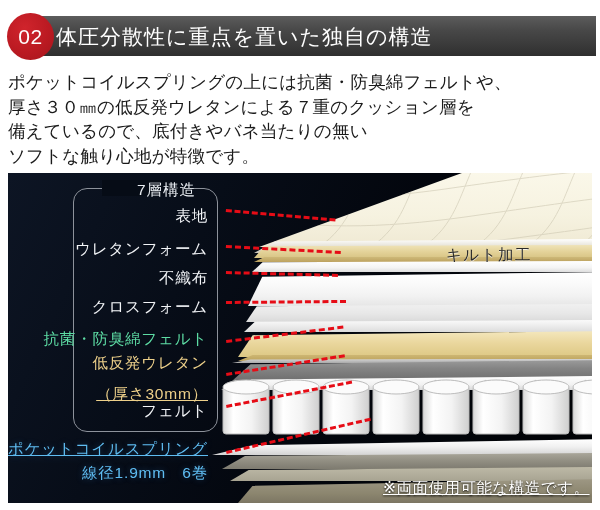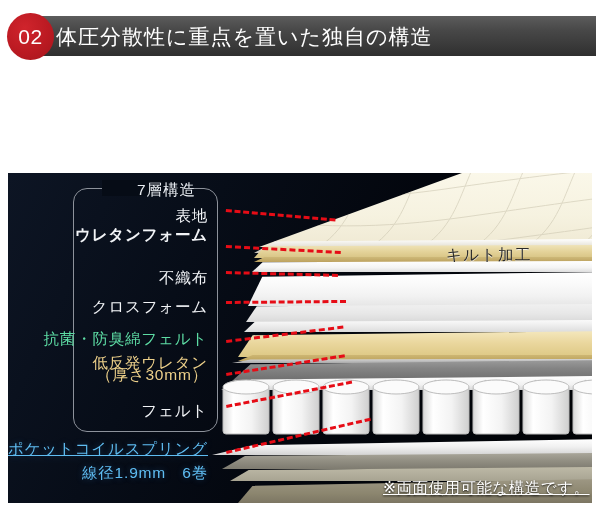--- a/index.html
+++ b/index.html
@@ -204,20 +204,26 @@
 <body>
 
 <div class="page">
 
   <div class="header">
     <div class="header-bar"></div>
     <div class="header-title">体圧分散性に重点を置いた独自の構造</div>
     <div class="badge">02</div>
   </div>
 
+  <div class="intro">
+    <div>ポケットコイルスプリングの上には抗菌・防臭綿フェルトや、</div>
+    <div>厚さ３０㎜の低反発ウレタンによる７重のクッション層を</div>
+    <div>備えているので、底付きやバネ当たりの無い</div>
+    <div>ソフトな触り心地が特徴です。</div>
+  </div>
 
   <div class="diagram">
     <div class="diag-vignette"></div>
 
     <div class="mattress">
 
       <div class="top-surface">
         <svg class="quilt" viewBox="0 0 345 78" preserveAspectRatio="none">
           <g fill="none" stroke="#c9c3ad" stroke-width="1">
             <path d="M10,78 C40,58 45,30 60,-6"></path>
@@ -319,25 +325,25 @@
     <div class="dash" style="left:218px;top:167px;width:118px;transform:rotate(-7deg);"></div>
     <div class="dash" style="left:218px;top:200px;width:120px;transform:rotate(-9deg);"></div>
     <div class="dash" style="left:218px;top:232px;width:128px;transform:rotate(-11deg);"></div>
     <div class="dash" style="left:218px;top:278px;width:148px;transform:rotate(-13deg);"></div>
 
     <div class="bracket"></div>
     <div class="bracket-gap"></div>
     <div class="seven-layer">7層構造</div>
 
     <div class="lbl" style="top:33px;">表地</div>
-    <div class="lbl" style="top:52px;font-weight:bold;">ウレタンフォーム</div>
+    <div class="lbl" style="top:66px;">ウレタンフォーム</div>
     <div class="lbl" style="top:95px;">不織布</div>
     <div class="lbl" style="top:124px;">クロスフォーム</div>
     <div class="lbl green" style="top:156px;">抗菌・防臭綿フェルト</div>
     <div class="lbl gold" style="top:180px;">低反発ウレタン</div>
-    <div class="lbl gold" style="top:192px;">（厚さ30mm）</div>
+    <div class="lbl gold" style="top:211px;text-decoration:underline;">（厚さ30mm）</div>
     <div class="lbl" style="top:228px;">フェルト</div>
 
     <div class="lbl blue" style="top:266px;text-decoration:underline;">ポケットコイルスプリング</div>
     <div class="lbl blue" style="top:290px;">線径1.9mm　6巻</div>
   </div>
 
 </div>
 
 </body></html>

